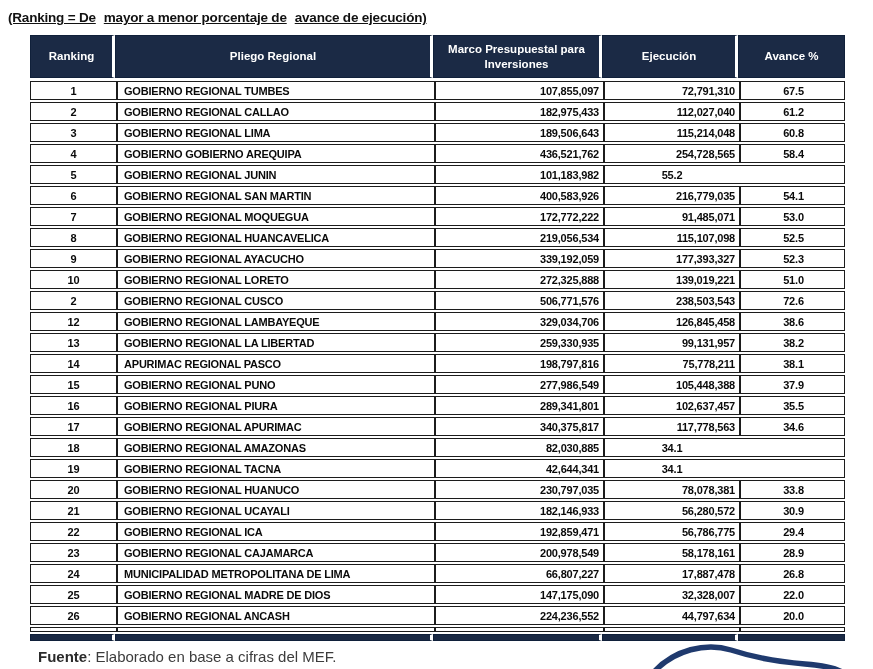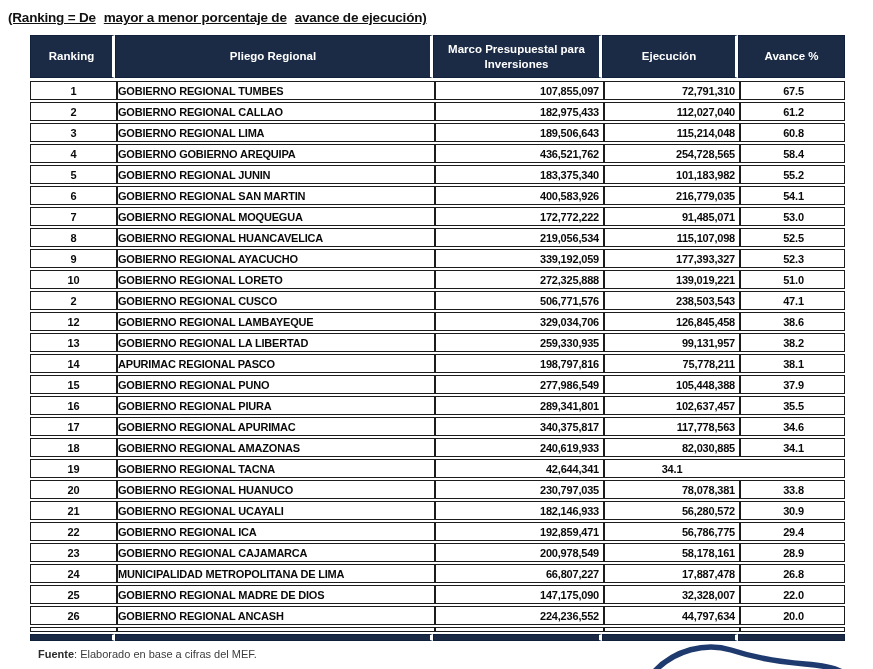--- a/index.html
+++ b/index.html
@@ -53,42 +53,42 @@
   }
   .cell {
     font-size: 11px; font-weight: 700; color: #0a0a0a;
     letter-spacing: -0.2px;
     display: flex; align-items: center;
     white-space: nowrap; overflow: hidden;
     height: 100%;
   }
   .cell + .cell { border-left: 2px solid #1c1c1c; }
   .c-rank    { justify-content: center; }
-  .c-pliego  { justify-content: flex-start; }
+  .c-pliego  { justify-content: flex-start; padding-left: 6px; }
   .c-marco   { justify-content: flex-end; padding-right: 4px; }
   .c-ejec    { justify-content: flex-end; padding-right: 4px; }
   .c-avance  { justify-content: center; }
 
   
   .spacer-row {
     height: 5px; margin-bottom: 2px;
     border: 1px solid #1c1c1c;
   }
   .spacer-row .cell { border-left-color: #1c1c1c; }
   .bottom-bar { height: 7px; }
   .bottom-bar .seg {
     background: #1b2a45;
     border: 1px solid #10203a;
   }
   .bottom-bar .seg:not(:last-child) { border-right: 3px solid #ffffff; }
 
   
   .source {
     position: absolute; left: 38px; top: 648px;
-    font-size: 11px; color: #3c3c3c; white-space: nowrap;
+    font-size: 15px; color: #3c3c3c; white-space: nowrap;
   }
   .source b { font-weight: 700; color: #2b2b2b; }
 
   
   .logo-curve { position: absolute; left: 628px; top: 641px; }
 </style>
 </head>
 <body>
 
 <div id="stage">
@@ -131,21 +131,20 @@
         <div class="row grid-cols">
     <div class="cell c-rank">4</div>
     <div class="cell c-pliego">GOBIERNO GOBIERNO AREQUIPA</div>
     <div class="cell c-marco">436,521,762</div>
     <div class="cell c-ejec">254,728,565</div>
     <div class="cell c-avance">58.4</div>
   </div>
         <div class="row grid-cols">
     <div class="cell c-rank">5</div>
     <div class="cell c-pliego">GOBIERNO REGIONAL JUNIN</div>
-    <div class="cell c-marco">183,375,340</div>
     <div class="cell c-ejec">101,183,982</div>
     <div class="cell c-avance">55.2</div>
   </div>
         <div class="row grid-cols">
     <div class="cell c-rank">6</div>
     <div class="cell c-pliego">GOBIERNO REGIONAL SAN MARTIN</div>
     <div class="cell c-marco">400,583,926</div>
     <div class="cell c-ejec">216,779,035</div>
     <div class="cell c-avance">54.1</div>
   </div>
@@ -175,21 +174,21 @@
     <div class="cell c-pliego">GOBIERNO REGIONAL LORETO</div>
     <div class="cell c-marco">272,325,888</div>
     <div class="cell c-ejec">139,019,221</div>
     <div class="cell c-avance">51.0</div>
   </div>
         <div class="row grid-cols">
     <div class="cell c-rank">2</div>
     <div class="cell c-pliego">GOBIERNO REGIONAL CUSCO</div>
     <div class="cell c-marco">506,771,576</div>
     <div class="cell c-ejec">238,503,543</div>
-    <div class="cell c-avance">47.1</div>
+    <div class="cell c-avance">72.6</div>
   </div>
         <div class="row grid-cols">
     <div class="cell c-rank">12</div>
     <div class="cell c-pliego">GOBIERNO REGIONAL LAMBAYEQUE</div>
     <div class="cell c-marco">329,034,706</div>
     <div class="cell c-ejec">126,845,458</div>
     <div class="cell c-avance">38.6</div>
   </div>
         <div class="row grid-cols">
     <div class="cell c-rank">13</div>
@@ -222,21 +221,20 @@
         <div class="row grid-cols">
     <div class="cell c-rank">17</div>
     <div class="cell c-pliego">GOBIERNO REGIONAL APURIMAC</div>
     <div class="cell c-marco">340,375,817</div>
     <div class="cell c-ejec">117,778,563</div>
     <div class="cell c-avance">34.6</div>
   </div>
         <div class="row grid-cols">
     <div class="cell c-rank">18</div>
     <div class="cell c-pliego">GOBIERNO REGIONAL AMAZONAS</div>
-    <div class="cell c-marco">240,619,933</div>
     <div class="cell c-ejec">82,030,885</div>
     <div class="cell c-avance">34.1</div>
   </div>
         <div class="row grid-cols">
     <div class="cell c-rank">19</div>
     <div class="cell c-pliego">GOBIERNO REGIONAL TACNA</div>
     <div class="cell c-ejec">42,644,341</div>
     <div class="cell c-avance">34.1</div>
   </div>
         <div class="row grid-cols">

